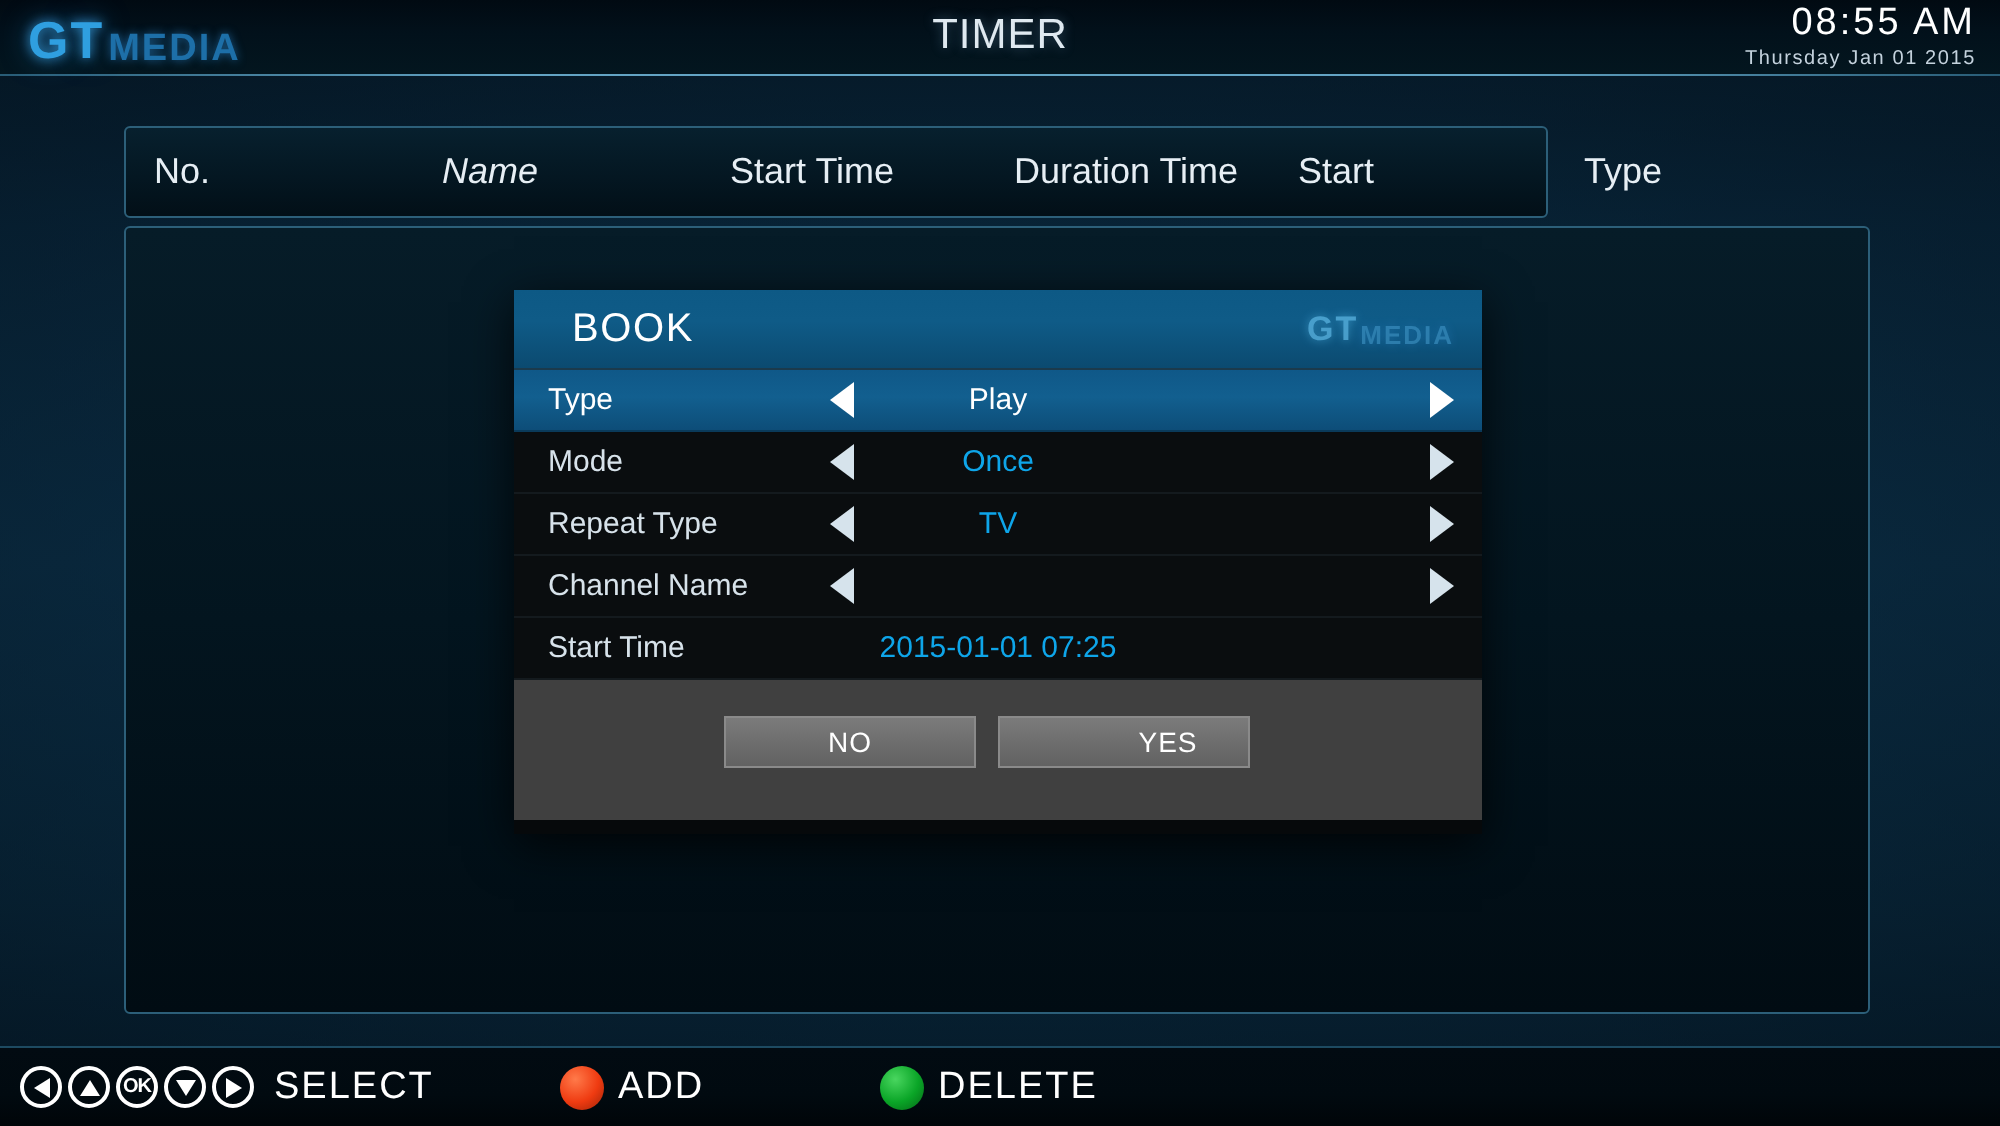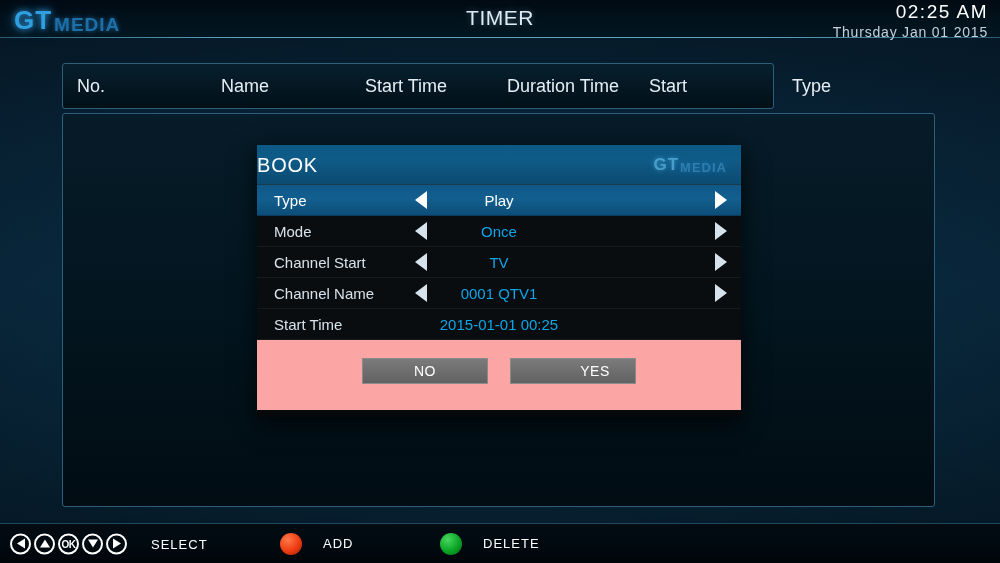--- a/index.html
+++ b/index.html
@@ -45,21 +45,21 @@
   #brand .media { font-size:19px; margin-left:2px; }
 
   #page-title {
     position:absolute; left:0; top:6px; width:1000px;
     text-align:center; font-size:21px; color:#dfe9f0; letter-spacing:0.5px;
     text-shadow:0 0 6px rgba(140,190,230,0.35);
   }
 
   #clock { position:absolute; right:12px; top:1px; text-align:right; }
   #clock .time { font-size:19px; color:#ffffff; letter-spacing:1.5px; }
-  #clock .date { font-size:14px; color:#c4d2dd; letter-spacing:0.8px; margin-top:1px; }
+  #clock .date { font-size:10px; color:#c4d2dd; letter-spacing:0.8px; margin-top:1px; }
 
   
   #list-header {
     position:absolute; left:62px; top:63px; width:712px; height:46px;
     background:linear-gradient(180deg,#07202e 0%,#041722 55%,#020f17 100%);
     border:1px solid #2c5f79;
     border-radius:3px;
   }
   #list-header .cols { position:relative; width:100%; height:100%; }
   #list-header .col {
@@ -80,21 +80,21 @@
     position:absolute; left:257px; top:145px; width:484px; height:272px;
     background:#06090b;
     box-shadow:0 6px 22px rgba(0,0,0,0.75);
   }
   #dlg-title {
     position:relative; height:40px;
     background:linear-gradient(180deg,#0d5985 0%,#0f5b87 40%,#0b4a70 100%);
     border-bottom:1px solid #1b3a4c;
   }
   #dlg-title .txt {
-    position:absolute; left:0; top:50%; transform:translateY(-50%);
+    position:absolute; left:29px; top:50%; transform:translateY(-50%);
     font-size:20px; color:#ffffff; letter-spacing:0.8px;
   }
   #dlg-logo { position:absolute; right:14px; top:50%; transform:translateY(-50%); opacity:0.65; }
   #dlg-logo .gt { font-size:17px; color:#67c4f2; text-shadow:0 0 5px rgba(90,190,240,0.8); }
   #dlg-logo .media { font-size:13px; color:#3d93c6; margin-left:1px; }
 
   .row {
     position:relative; height:31px; background:#0a0d0f;
     border-bottom:1px solid #141a1e;
   }
@@ -114,30 +114,30 @@
   .row.sel .value { color:#ffffff; }
   .arrow {
     position:absolute; top:50%; transform:translateY(-50%);
     width:0; height:0; border-top:9px solid transparent; border-bottom:9px solid transparent;
   }
   .arrow.left  { left:158px;  border-right:12px solid #d6e3ec; }
   .arrow.right { right:14px;  border-left:12px solid #d6e3ec; }
   .row.sel .arrow.left  { border-right-color:#ffffff; }
   .row.sel .arrow.right { border-left-color:#ffffff; }
 
-  #dlg-footer { position:relative; height:70px; background:#fca5a5; }
+  #dlg-footer { position:relative; height:70px; background:#404040; }
   .btn {
     position:absolute; top:18px; width:126px; height:26px;
     background:linear-gradient(180deg,#7b7b7b 0%,#6e6e6e 50%,#626262 100%);
     border:1px solid #8a8a8a;
     color:#ffffff; font-size:14px; letter-spacing:0.5px;
     display:flex; align-items:center; justify-content:center;
   }
   #btn-no  { left:105px; }
-  #btn-yes { left:253px;padding-left:44px; }
+  #btn-yes { left:242px;padding-left:44px; }
 
   
   #bottombar {
     position:absolute; left:0; bottom:0; width:1000px; height:40px;
     background:linear-gradient(180deg,#020b12 0%,#010a10 60%,#000508 100%);
     border-top:1px solid #1d4a61;
   }
   .hint { position:absolute; top:50%; transform:translateY(-50%); display:flex; align-items:center; }
   .circ-icon {
     width:21px; height:21px; border-radius:50%;
@@ -145,46 +145,46 @@
     display:flex; align-items:center; justify-content:center;
     position:relative; flex:0 0 auto;
   }
   .circ-icon .ok { font-size:10px; font-weight:bold; color:#ffffff; letter-spacing:-0.5px; }
   .tri { width:0; height:0; }
   .tri.l { border-top:5px solid transparent; border-bottom:5px solid transparent; border-right:8px solid #fff; }
   .tri.r { border-top:5px solid transparent; border-bottom:5px solid transparent; border-left:8px solid #fff; }
   .tri.u { border-left:5px solid transparent; border-right:5px solid transparent; border-bottom:8px solid #fff; }
   .tri.d { border-left:5px solid transparent; border-right:5px solid transparent; border-top:8px solid #fff; }
   .dot { width:22px; height:22px; border-radius:50%; flex:0 0 auto; }
-  .hint .cap { font-size:13px; color:#ffffff; letter-spacing:1px; margin-left:21px; }
+  .hint .cap { font-size:19px; color:#ffffff; letter-spacing:1px; margin-left:7px; }
   #hint-select { left:10px; }
   #hint-add    { left:280px; }
   #hint-delete { left:440px; }
 </style>
 </head>
 <body>
 
 <div id="screen">
 
   <div id="topbar">
     <div id="brand" class="gtlogo">
       <span class="gt">GT</span>
       <span class="media">MEDIA</span>
     </div>
     <div id="page-title">TIMER</div>
     <div id="clock">
-      <div class="time">02:25  AM</div>
+      <div class="time">08:55  AM</div>
       <div class="date">Thursday  Jan  01  2015</div>
     </div>
   </div>
 
   <div id="list-header">
     <div class="cols" id="cols">
         <div class="col" style="left: 14px;">No.</div>
-        <div class="col" style="left: 158px;">Name</div>
+        <div class="col" style="left: 158px; font-style: italic;">Name</div>
         <div class="col" style="left: 302px;">Start Time</div>
         <div class="col" style="left: 444px;">Duration Time</div>
         <div class="col" style="left: 586px;">Start</div>
         <div class="col" style="left: 729px;">Type</div>
       </div>
   </div>
 
   <div id="list-body"></div>
 
   <div id="dialog">
@@ -203,34 +203,33 @@
           <span class="arrow right"></span>
           <span class="value">Play</span>
         </div>
         <div class="row">
           <span class="label">Mode</span>
           <span class="arrow left"></span>
           <span class="arrow right"></span>
           <span class="value">Once</span>
         </div>
         <div class="row">
-          <span class="label">Channel Start</span>
+          <span class="label">Repeat Type</span>
           <span class="arrow left"></span>
           <span class="arrow right"></span>
           <span class="value">TV</span>
         </div>
         <div class="row">
           <span class="label">Channel Name</span>
           <span class="arrow left"></span>
           <span class="arrow right"></span>
-          <span class="value">0001 QTV1</span>
         </div>
         <div class="row">
           <span class="label">Start Time</span>
-          <span class="value">2015-01-01 00:25</span>
+          <span class="value">2015-01-01 07:25</span>
         </div>
       </div>
 
     <div id="dlg-footer">
       <div id="btn-no" class="btn">NO</div>
       <div id="btn-yes" class="btn">YES</div>
     </div>
   </div>
 
   <div id="bottombar">

